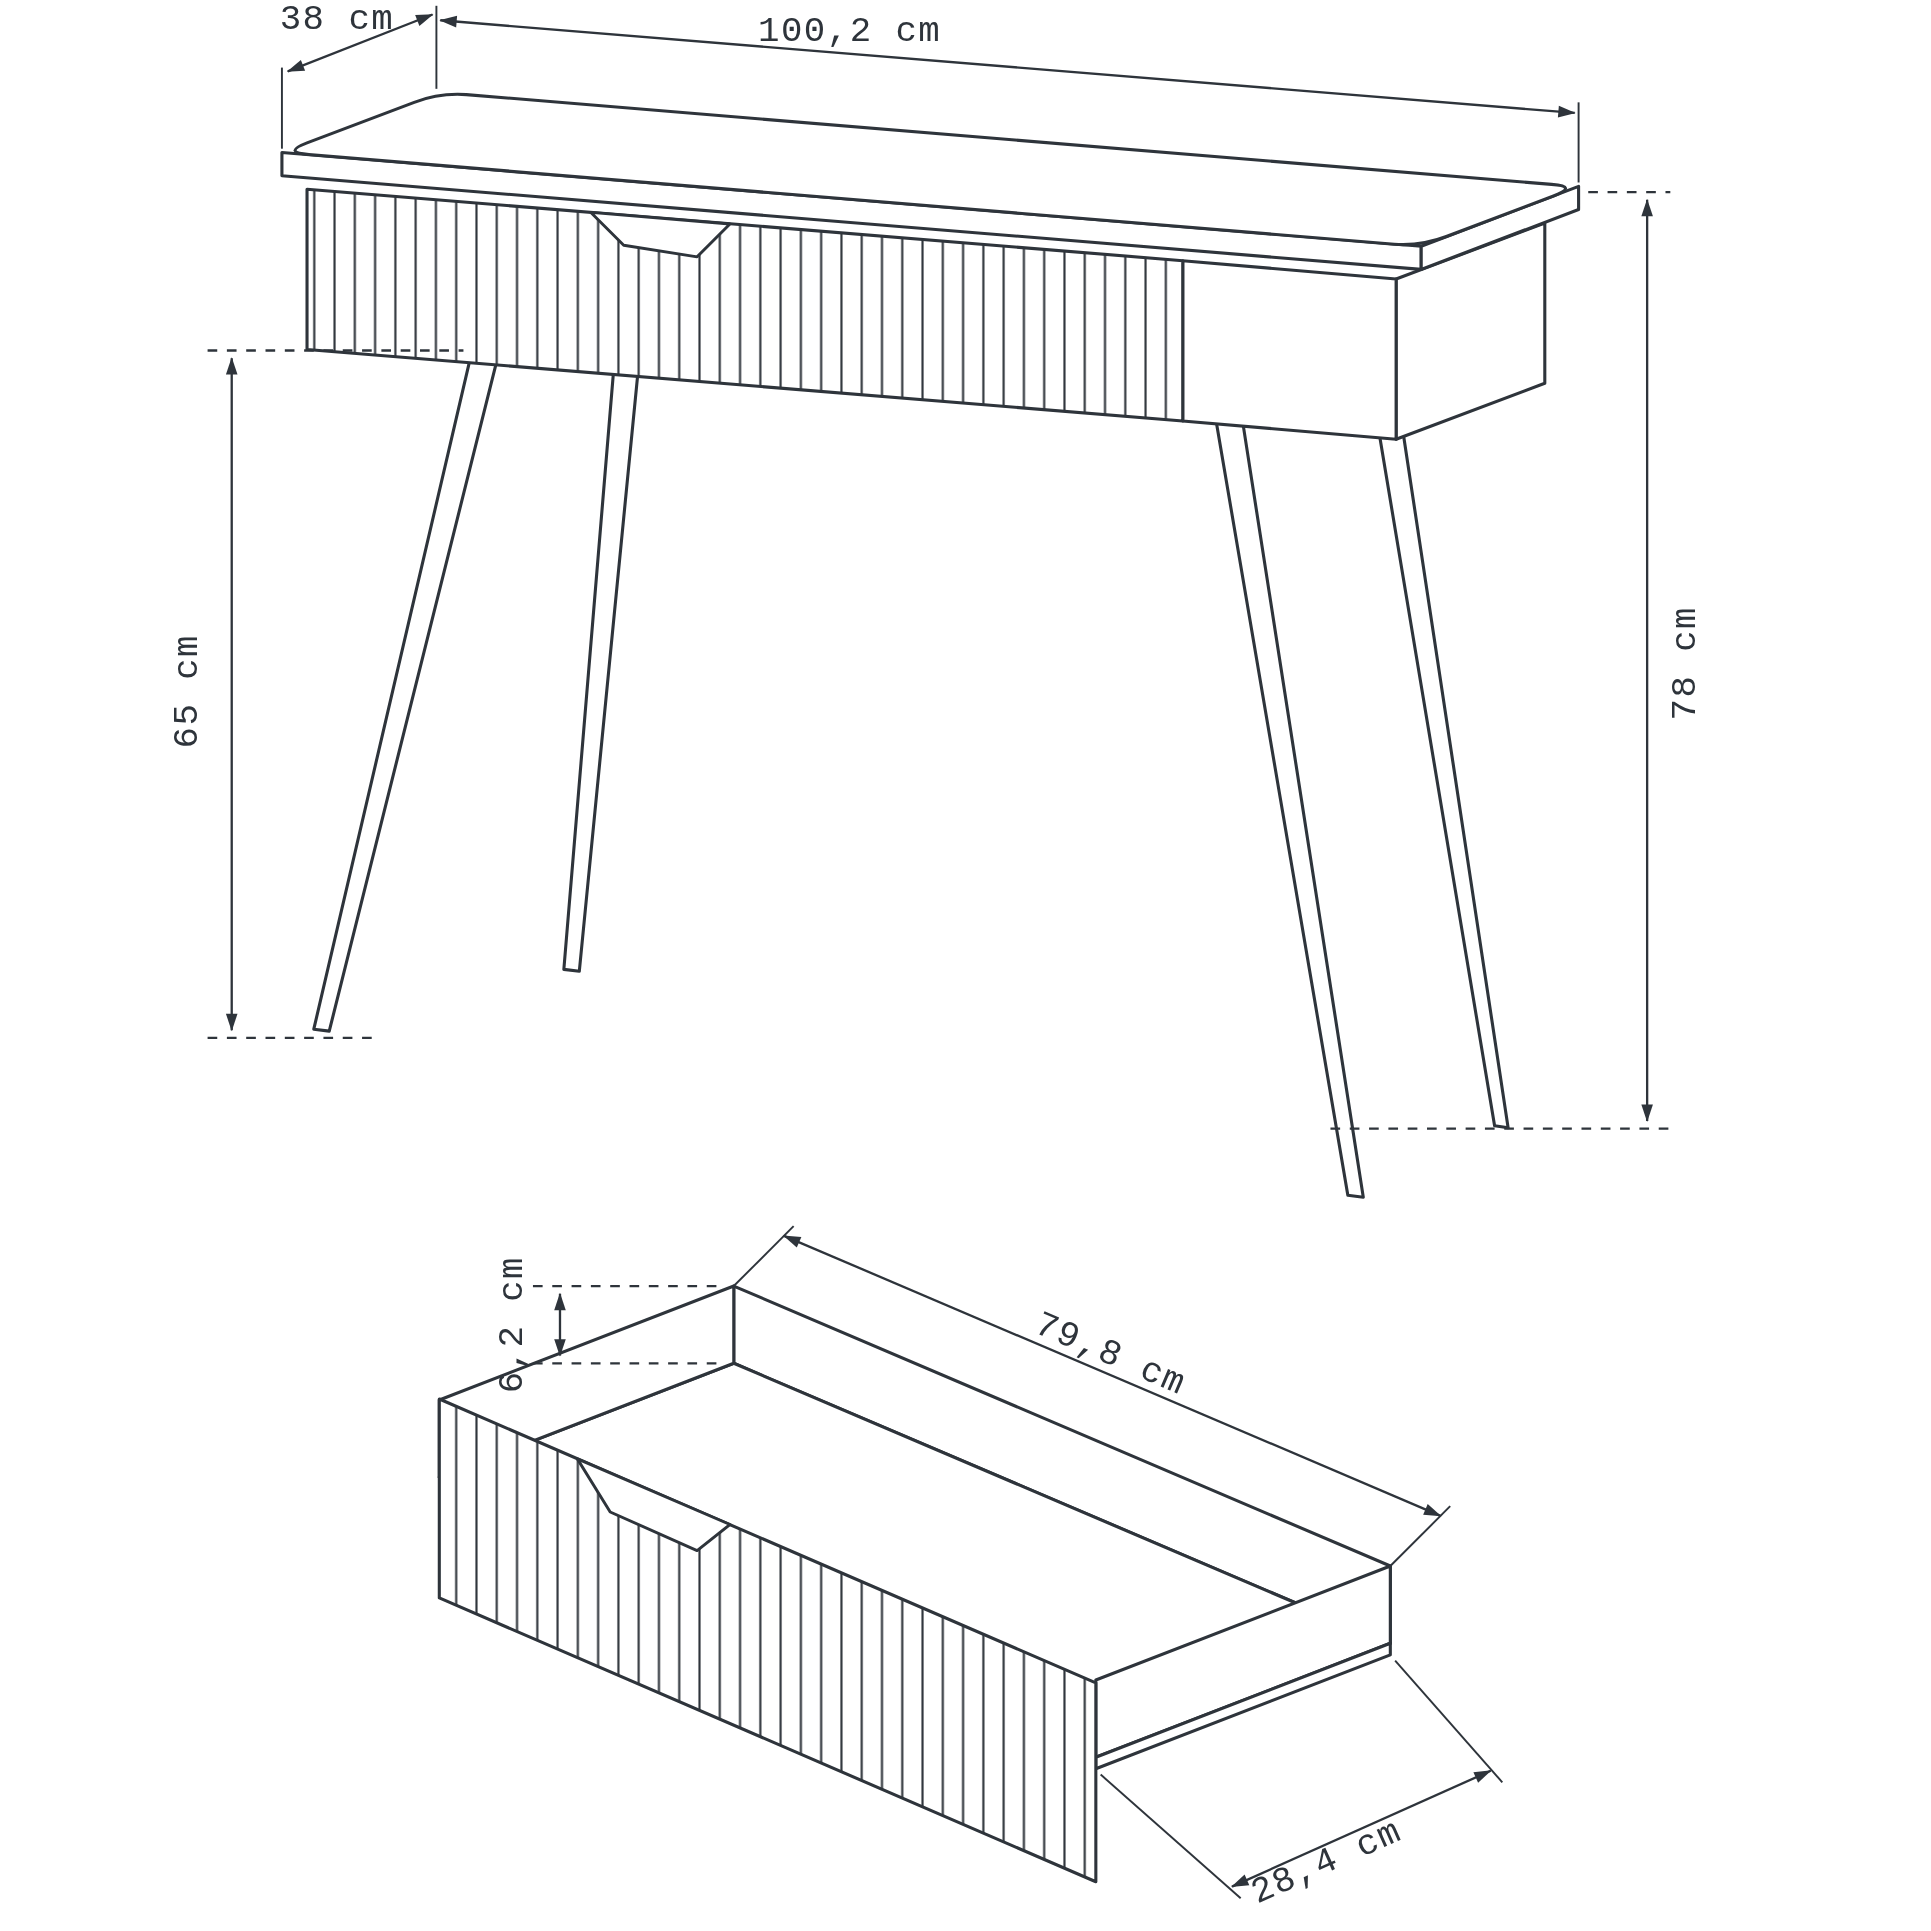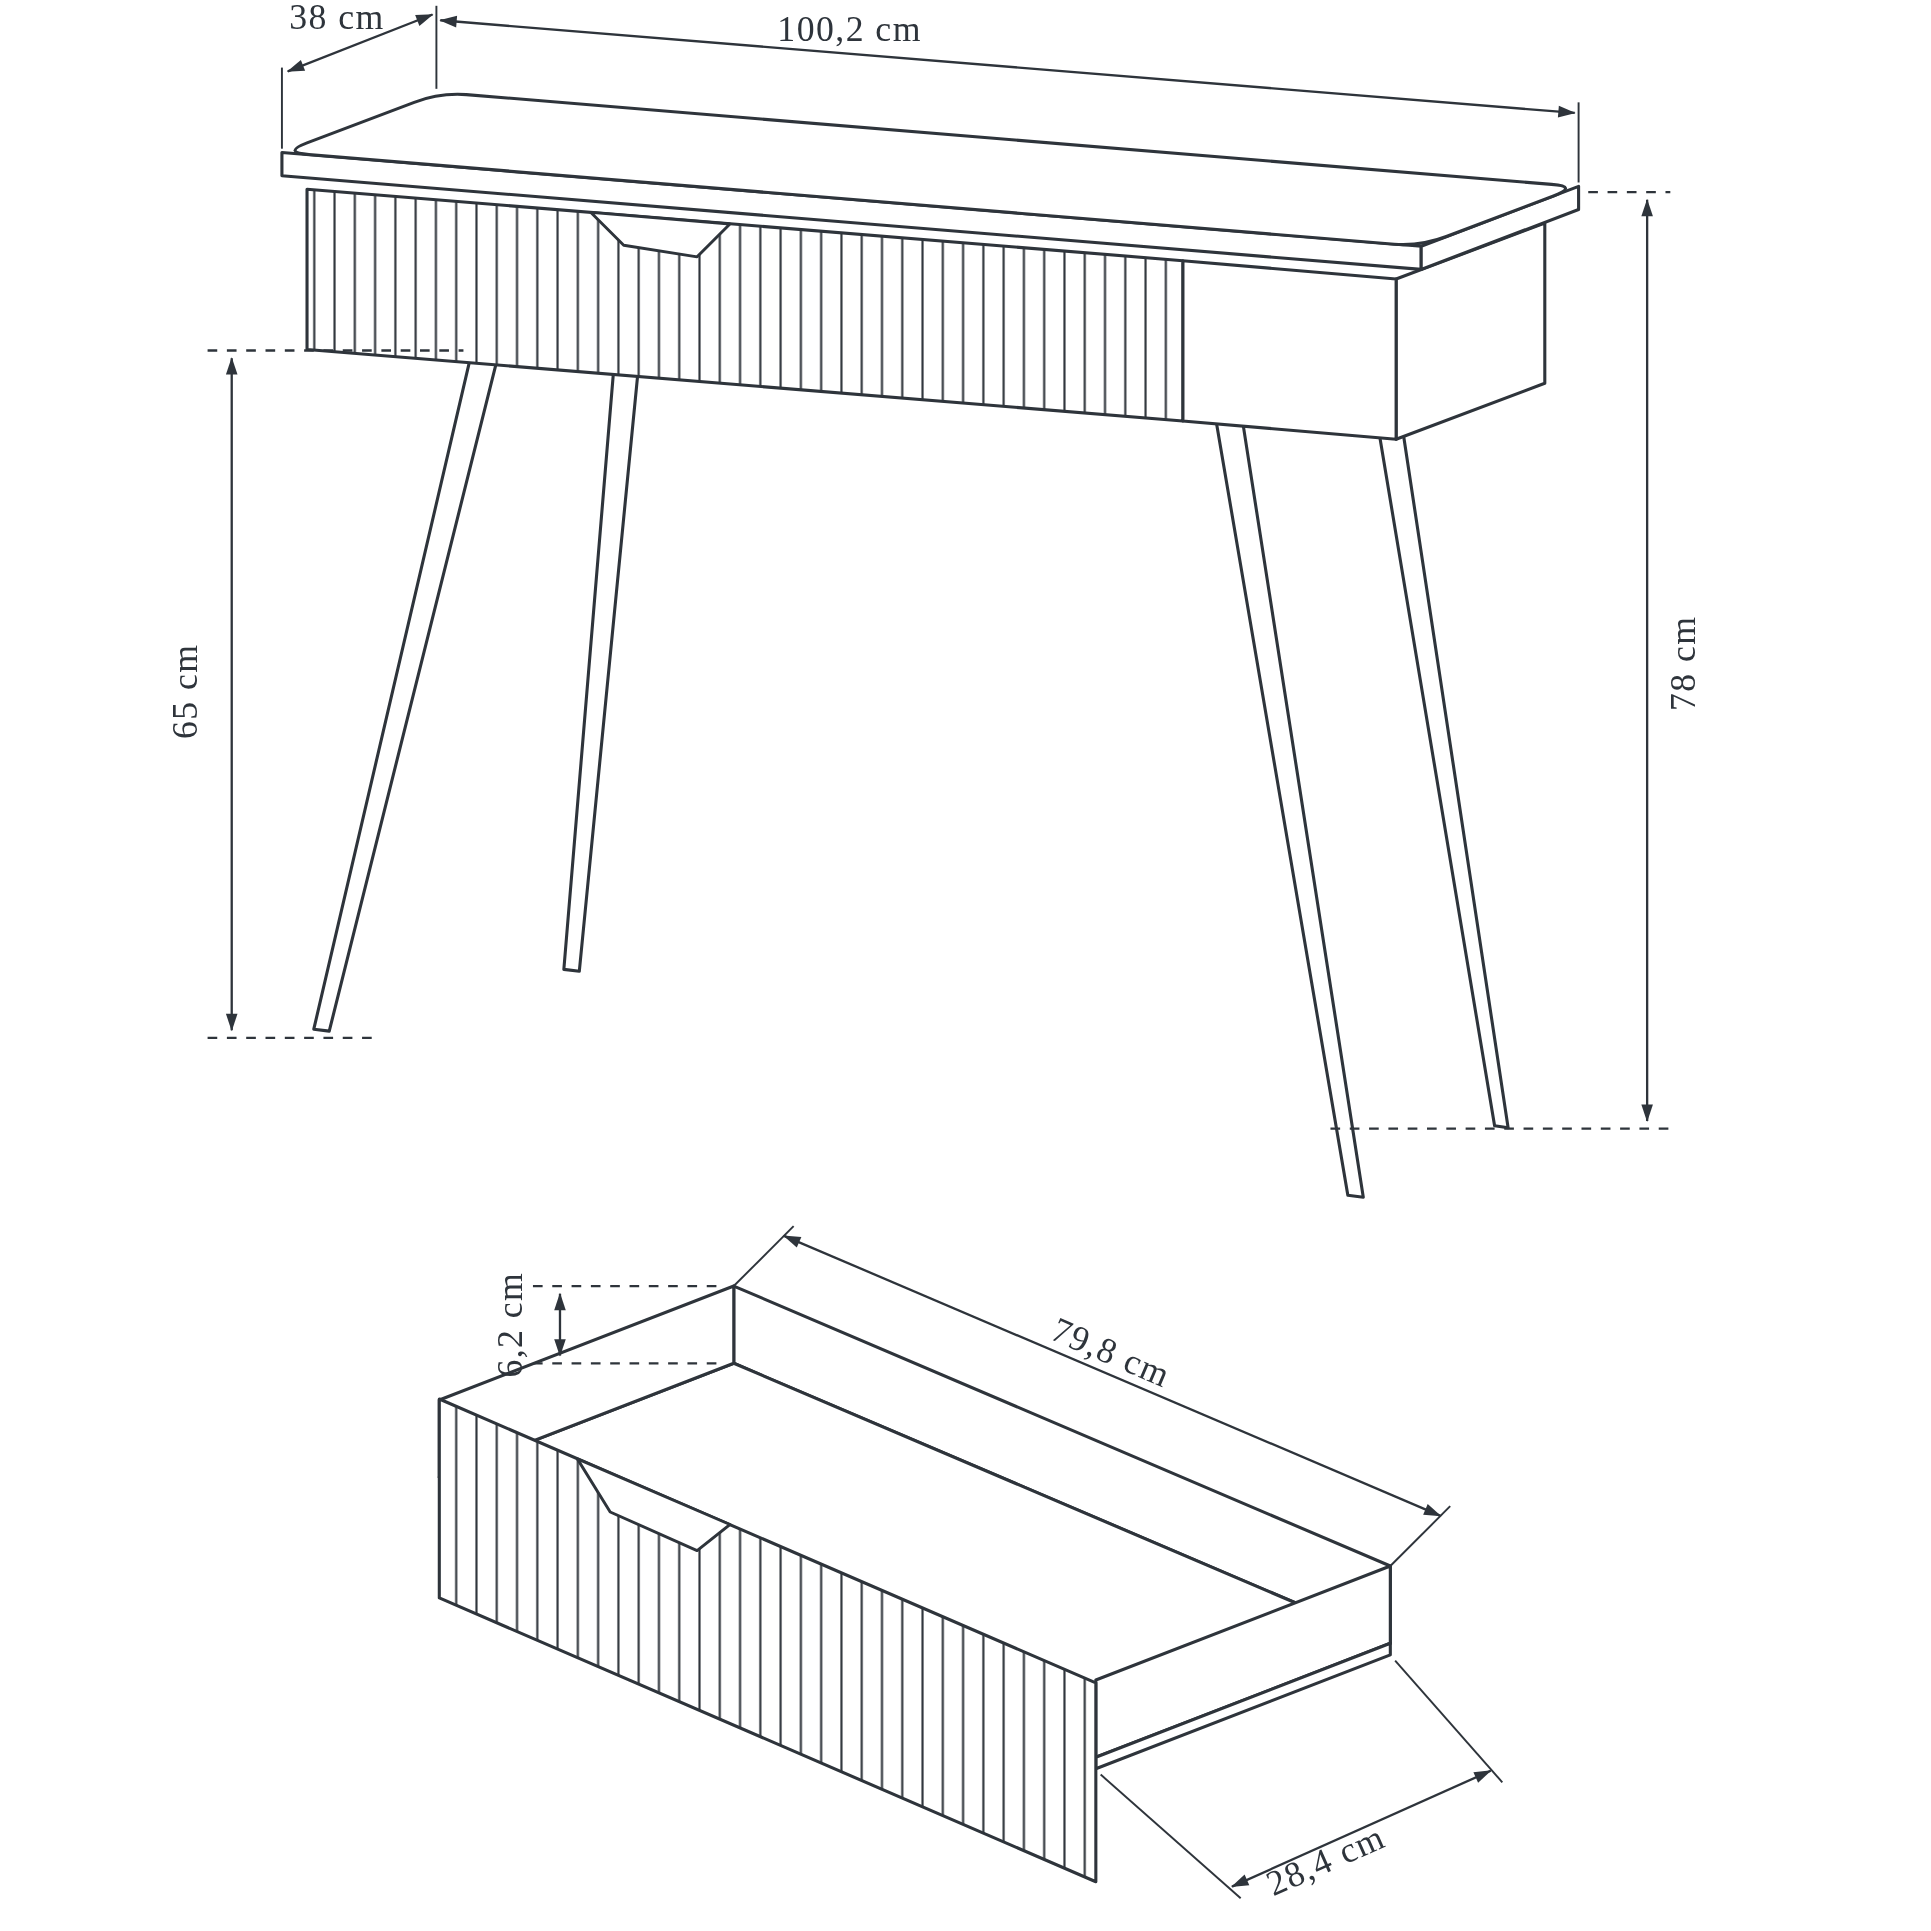--- a/index.html
+++ b/index.html
@@ -1,18 +1,18 @@
 <!DOCTYPE html>
 <html><head>
 <meta charset="utf-8">
 <style>
   html,body{margin:0;padding:0;background:#ffffff;}
   .canvas{
     width:1918px;height:1931px;background:#ffffff;position:relative;
-    font-family:Liberation Serif, serif;
+    font-family:Liberation Mono, monospace;
   }
   svg{display:block;}
   .outline{fill:#ffffff;stroke:#2e343b;stroke-width:3.2;stroke-linejoin:round;stroke-linecap:round;}
   .fluted{fill:url(#flutes);stroke:#2e343b;stroke-width:3.2;stroke-linejoin:round;}
   .plain{fill:#ffffff;stroke:#2e343b;stroke-width:3.2;stroke-linejoin:round;}
   .notch{fill:#ffffff;stroke:#2e343b;stroke-width:3;stroke-linejoin:round;}
   .dim{stroke:#2e343b;stroke-width:2.4;fill:none;}
   .ext{stroke:#2e343b;stroke-width:2;fill:none;}
   .dash{stroke:#2e343b;stroke-width:2.4;fill:none;stroke-dasharray:10 10;}
   .dimtext{fill:#2e343b;font-size:37px;letter-spacing:1.5px;text-anchor:middle;}

